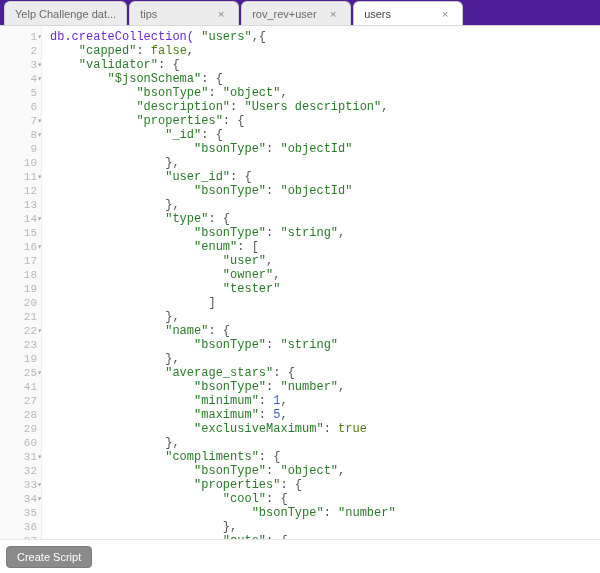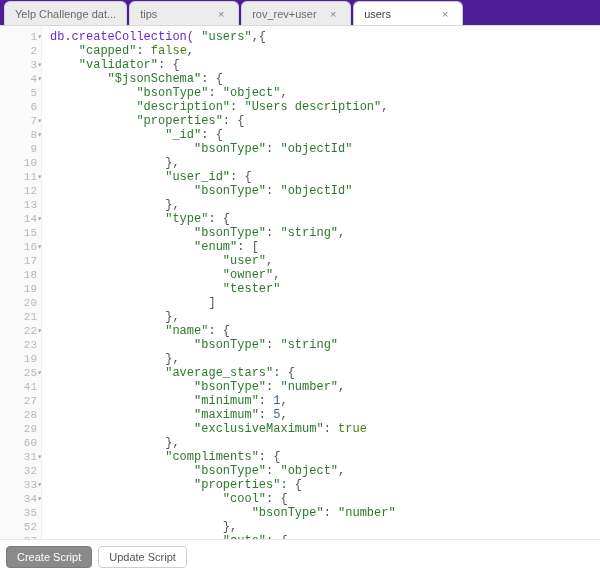--- a/index.html
+++ b/index.html
@@ -189,26 +189,23 @@
       <div class="gline">41</div>
       <div class="gline">27</div>
       <div class="gline">28</div>
       <div class="gline">29</div>
       <div class="gline">60</div>
       <div class="gline">31<span class="fold">▾</span></div>
       <div class="gline">32</div>
       <div class="gline">33<span class="fold">▾</span></div>
       <div class="gline">34<span class="fold">▾</span></div>
       <div class="gline">35</div>
-      <div class="gline">52</div>
+      <div class="gline">36</div>
       <div class="gline">37<span class="fold">▾</span></div>
     </div>
   <div class="code" id="code"><div class="cline"><span class="tok-func">db.createCollection( </span><span class="tok-str">"users"</span><span class="tok-punc">,{</span></div><div class="cline">    <span class="tok-key">"capped"</span><span class="tok-punc">: </span><span class="tok-bool">false</span><span class="tok-punc">,</span></div><div class="cline">    <span class="tok-key">"validator"</span><span class="tok-punc">: {</span></div><div class="cline">        <span class="tok-key">"$jsonSchema"</span><span class="tok-punc">: {</span></div><div class="cline">            <span class="tok-key">"bsonType"</span><span class="tok-punc">: </span><span class="tok-str">"object"</span><span class="tok-punc">,</span></div><div class="cline">            <span class="tok-key">"description"</span><span class="tok-punc">: </span><span class="tok-str">"Users description"</span><span class="tok-punc">,</span></div><div class="cline">            <span class="tok-key">"properties"</span><span class="tok-punc">: {</span></div><div class="cline">                <span class="tok-key">"_id"</span><span class="tok-punc">: {</span></div><div class="cline">                    <span class="tok-key">"bsonType"</span><span class="tok-punc">: </span><span class="tok-str">"objectId"</span></div><div class="cline">                <span class="tok-punc">},</span></div><div class="cline">                <span class="tok-key">"user_id"</span><span class="tok-punc">: {</span></div><div class="cline">                    <span class="tok-key">"bsonType"</span><span class="tok-punc">: </span><span class="tok-str">"objectId"</span></div><div class="cline">                <span class="tok-punc">},</span></div><div class="cline">                <span class="tok-key">"type"</span><span class="tok-punc">: {</span></div><div class="cline">                    <span class="tok-key">"bsonType"</span><span class="tok-punc">: </span><span class="tok-str">"string"</span><span class="tok-punc">,</span></div><div class="cline">                    <span class="tok-key">"enum"</span><span class="tok-punc">: [</span></div><div class="cline">                        <span class="tok-str">"user"</span><span class="tok-punc">,</span></div><div class="cline">                        <span class="tok-str">"owner"</span><span class="tok-punc">,</span></div><div class="cline">                        <span class="tok-str">"tester"</span></div><div class="cline">                      <span class="tok-punc">]</span></div><div class="cline">                <span class="tok-punc">},</span></div><div class="cline">                <span class="tok-key">"name"</span><span class="tok-punc">: {</span></div><div class="cline">                    <span class="tok-key">"bsonType"</span><span class="tok-punc">: </span><span class="tok-str">"string"</span></div><div class="cline">                <span class="tok-punc">},</span></div><div class="cline">                <span class="tok-key">"average_stars"</span><span class="tok-punc">: {</span></div><div class="cline">                    <span class="tok-key">"bsonType"</span><span class="tok-punc">: </span><span class="tok-str">"number"</span><span class="tok-punc">,</span></div><div class="cline">                    <span class="tok-key">"minimum"</span><span class="tok-punc">: </span><span class="tok-num">1</span><span class="tok-punc">,</span></div><div class="cline">                    <span class="tok-key">"maximum"</span><span class="tok-punc">: </span><span class="tok-num">5</span><span class="tok-punc">,</span></div><div class="cline">                    <span class="tok-key">"exclusiveMaximum"</span><span class="tok-punc">: </span><span class="tok-bool">true</span></div><div class="cline">                <span class="tok-punc">},</span></div><div class="cline">                <span class="tok-key">"compliments"</span><span class="tok-punc">: {</span></div><div class="cline">                    <span class="tok-key">"bsonType"</span><span class="tok-punc">: </span><span class="tok-str">"object"</span><span class="tok-punc">,</span></div><div class="cline">                    <span class="tok-key">"properties"</span><span class="tok-punc">: {</span></div><div class="cline">                        <span class="tok-key">"cool"</span><span class="tok-punc">: {</span></div><div class="cline">                            <span class="tok-key">"bsonType"</span><span class="tok-punc">: </span><span class="tok-str">"number"</span></div><div class="cline">                        <span class="tok-punc">},</span></div><div class="cline">                        <span class="tok-key">"cute"</span><span class="tok-punc">: {</span></div></div>
 </div>
 
 <div class="footer">
   <div class="btn btn-primary">
     <span>Create Script</span>
   </div>
-  <div class="btn btn-secondary">
-    <span>Update Script</span>
-  </div>
 </div>
 
 </body></html>

